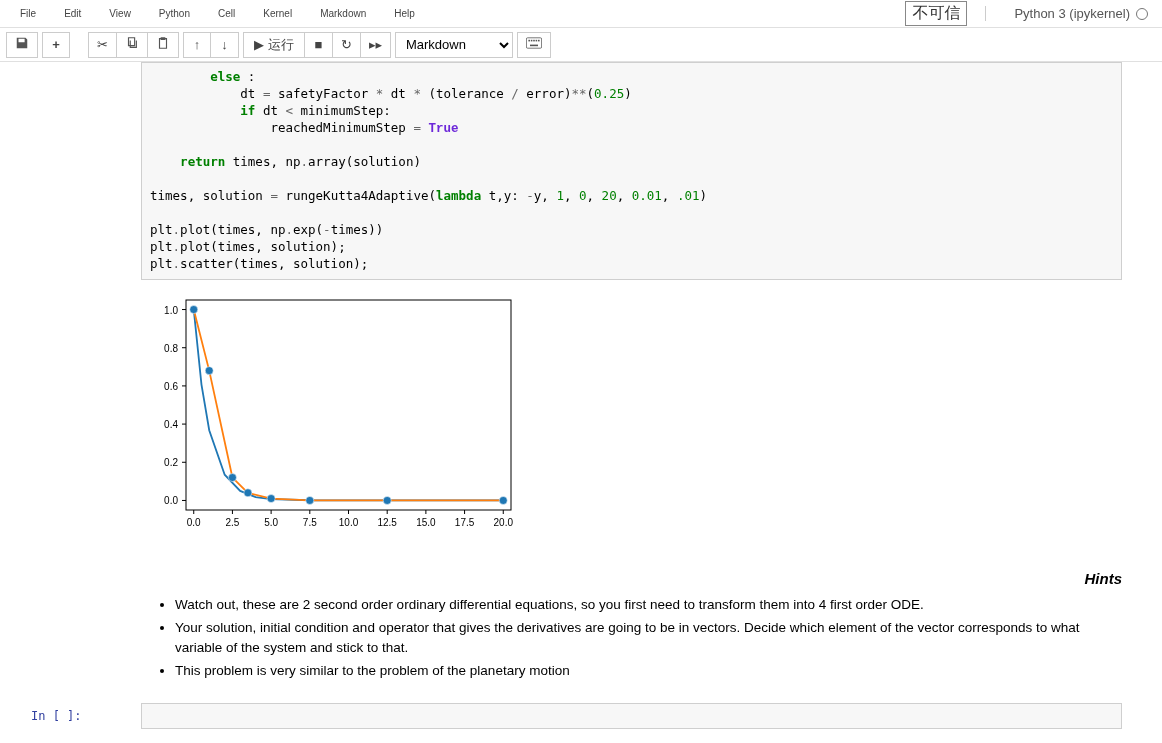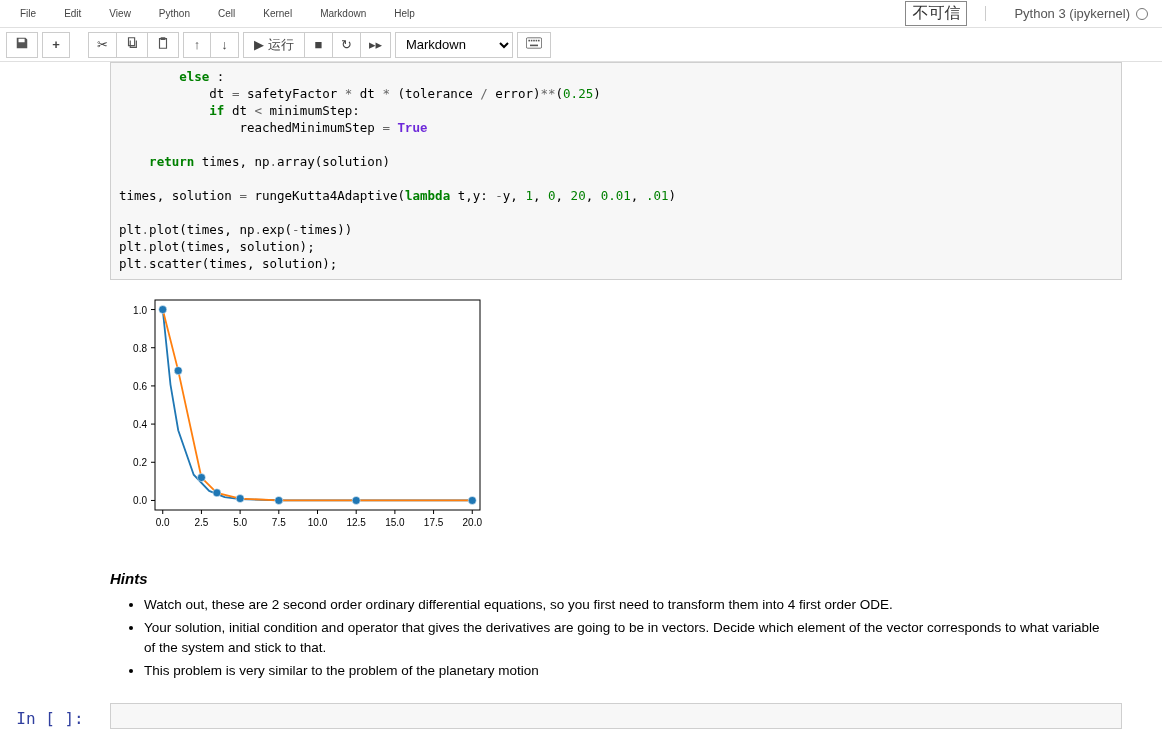--- a/index.html
+++ b/index.html
@@ -73,47 +73,47 @@
     font-size: 13px;
     padding: 2px 6px;
     background:#fff;
     width: 118px;
   }
   .notebook {
     padding: 0 0 30px 0;
     height: calc(743px - 28px - 34px);
     overflow-y: auto;
   }
-  .cell { display:flex; }
+  .cell { display:flex;padding-left:31px; }
   .prompt {
     width: 110px;
-    text-align: center;
+    text-align: left;
     padding: 6px 10px 6px 0;
     font-family: "SFMono-Regular", Menlo, Consolas, monospace;
-    font-size: 16px;
+    font-size: 12px;
     color: #303F9F;
     flex-shrink:0;
   }
   .prompt.in { color: #303F9F; }
   .cell-body { flex:1; padding-right: 40px; }
   .code-area {
     border: 1px solid #cfcfcf;
     background: #f7f7f7;
     padding: 6px 8px;
     font-family: "SFMono-Regular", Menlo, Consolas, monospace;
     font-size: 12.5px;
     line-height: 1.35;
     white-space: pre;
     overflow-x:auto;
   }
   .kw { color: #008000; font-weight: bold; }
   .op { color: #666; }
   .num { color: #008000; }
   .bool { color: #6d28d9; font-weight:bold;font-family:Liberation Mono, monospace; }
-  .hint-title { font-style: italic; font-weight: bold; font-size: 15px; margin: 30px 0 8px 0; }
+  .hint-title { font-style: italic; font-weight: bold; font-size: 15px; margin: 30px 0 8px 0; text-align: right; }
   ul.hints { margin: 4px 0 0 18px; padding:0; }
   ul.hints li { margin: 4px 16px; font-size: 13.5px; line-height:1.45; }
   .plot-wrap { margin: 10px 0 0 0; }
   svg.plot { display:block; }
   .empty-code {
     border: 1px solid #cfcfcf;
     background: #f7f7f7;
     height: 26px;
   }
   

